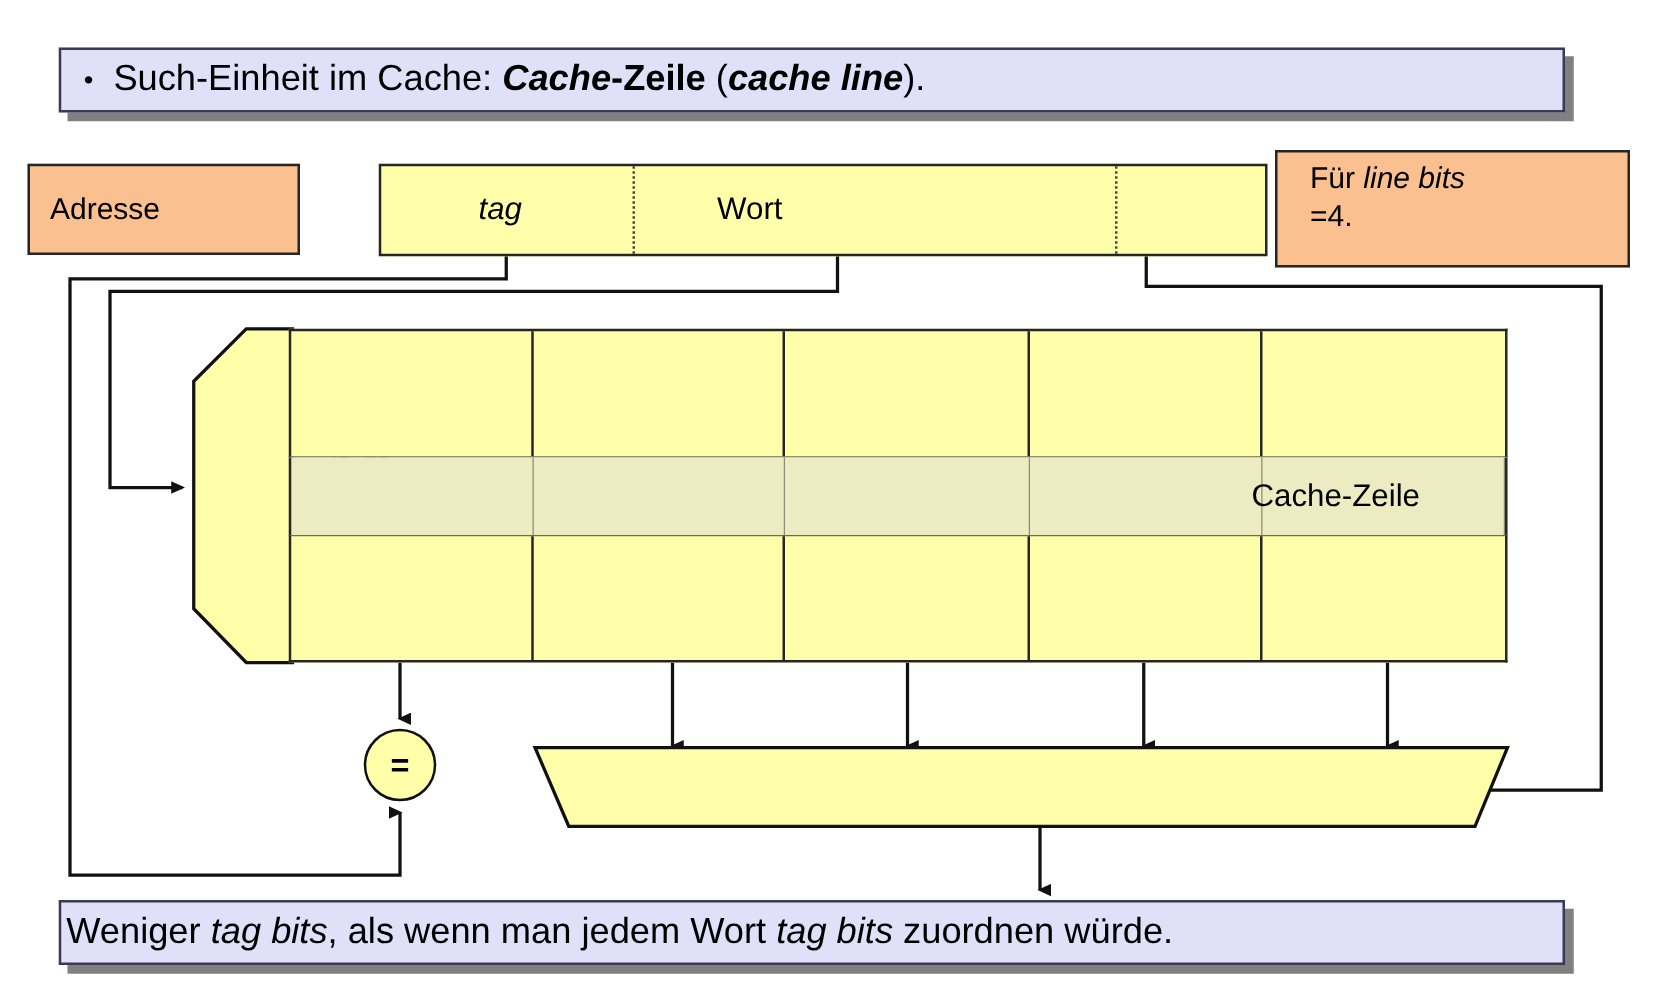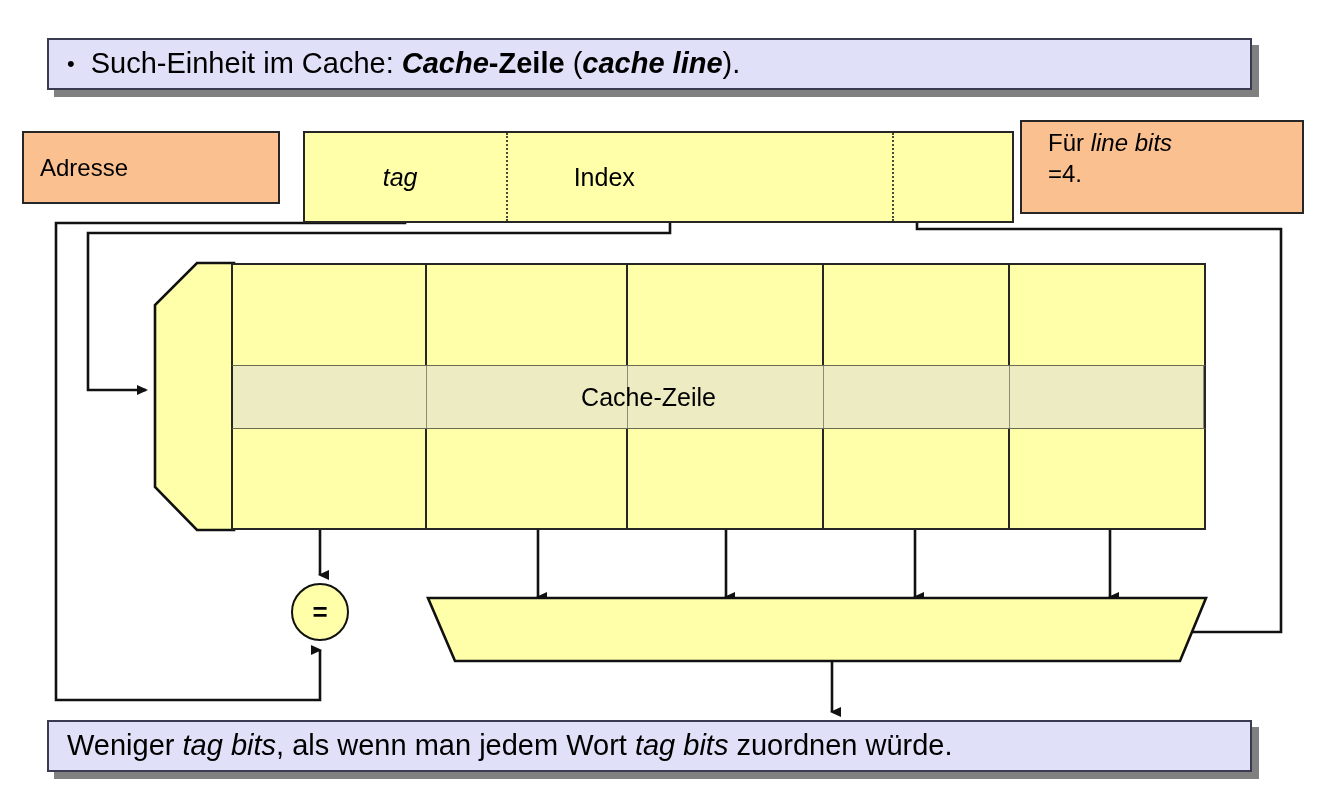--- a/index.html
+++ b/index.html
@@ -34,45 +34,45 @@
     line-height: 1.1;
     white-space: nowrap;
   }
   #header-callout { left: 47px; top: 38px; width: 1205px; height: 52px; }
   #header-callout .bullet {
     font-size: 22px;
     padding: 0 16px 0 18px;
     line-height: 1;
   }
   #footer-callout { left: 47px; top: 720px; width: 1205px; height: 52px; }
-  #footer-callout .txt { padding-left: 18px; }
+  #footer-callout .txt { padding-left: 4px; }
 
   
   .peach {
     position: absolute;
     background: #fac090;
     border: 2px solid #262626;
     box-sizing: border-box;
     font-size: 24px;
   }
   #adresse-box {
-    left: 22px; top: 131px; width: 258px; height: 73px;
+    left: 22px; top: 131px; width: 218px; height: 73px;
     display: flex; align-items: center;
   }
   #adresse-box .txt { padding-left: 16px; }
   #linesize-box {
     left: 1020px; top: 120px; width: 284px; height: 94px;
     padding: 6px 0 0 26px;
     line-height: 1.28;
   }
 
   
   #address-strip {
     position: absolute;
-    left: 303px; top: 131px; width: 711px; height: 92px;
+    left: 303px; top: 131px; width: 711px; height: 74px;
     background: #ffffaa;
     border: 2px solid #262626;
     box-sizing: border-box;
   }
   #address-strip .divider {
     position: absolute;
     top: 0; bottom: 0;
     border-left: 2px dotted #4a4a38;
   }
   #address-strip .seg-label {
@@ -104,21 +104,21 @@
                 border: 2px solid #262626; border-bottom: 1px solid #6b6b52; }
   #row-mid    { top: 103px; height: 62px;  background: #edebc2;
                 border-left: 2px solid #262626; border-right: 2px solid #262626; }
   #row-bottom { top: 165px; height: 102px; background: #ffffaa;
                 border: 2px solid #262626; border-top: 1px solid #6b6b52; }
   #row-mid .cell { border-right: 1px solid #8c8c73; }
   #cacheline-label {
     position: absolute;
     left: 0; top: 103px; height: 62px;
     width: 100%;
-    display: flex; align-items: center; justify-content: center;
+    display: flex; align-items: center; justify-content: flex-end;
     font-size: 25px;
     pointer-events: none;
   }
   #cacheline-label span { transform: translateX(-70px); }
   #tags-label {
     position: absolute;
     left: 250px; top: 348px;
     font-size: 58px;
     color: #6f6f6f;
     transform: rotate(-42deg);
@@ -201,21 +201,21 @@
   </div>
 
   <div class="peach" id="adresse-box">
     <span class="txt">Adresse</span>
   </div>
 
   <div id="address-strip">
     <div class="divider" style="left:28.5%"></div>
     <div class="divider" style="left:83%"></div>
     <span class="seg-label it" style="left:11%">tag</span>
-    <span class="seg-label" style="left:38%">Index</span>
+    <span class="seg-label" style="left:38%">Wort</span>
     <span class="seg-label" style="left:88%"></span>
   </div>
 
   <div class="peach" id="linesize-box">
     <span>Für </span><span class="it">line bits</span><br>
     <span>=4.</span>
   </div>
 
   <div id="tags-label">tags</div>
 

